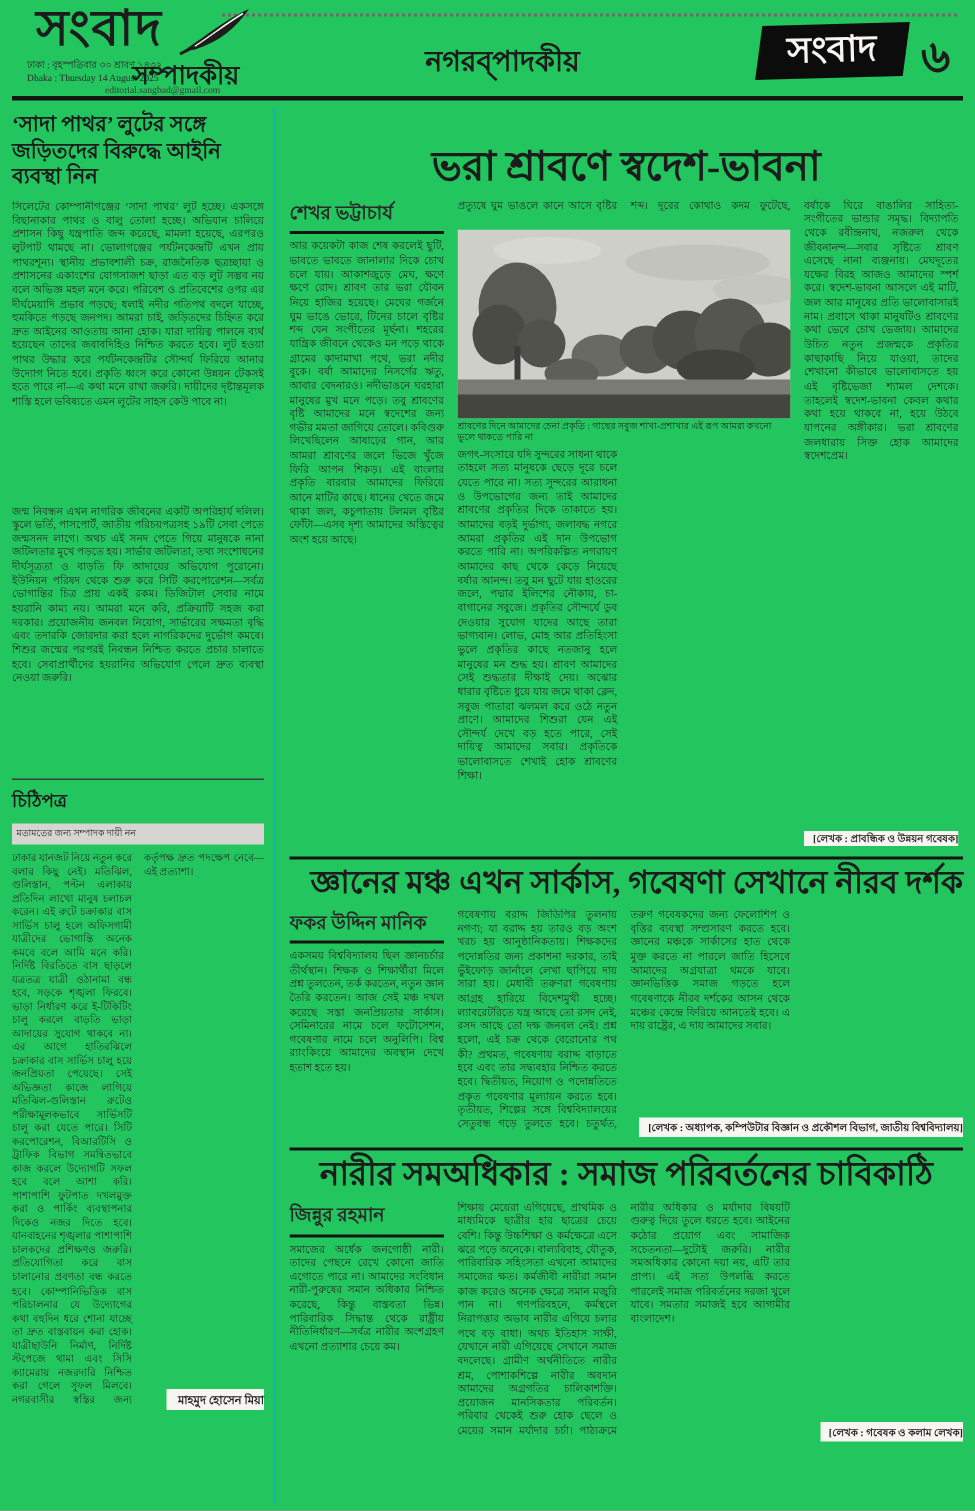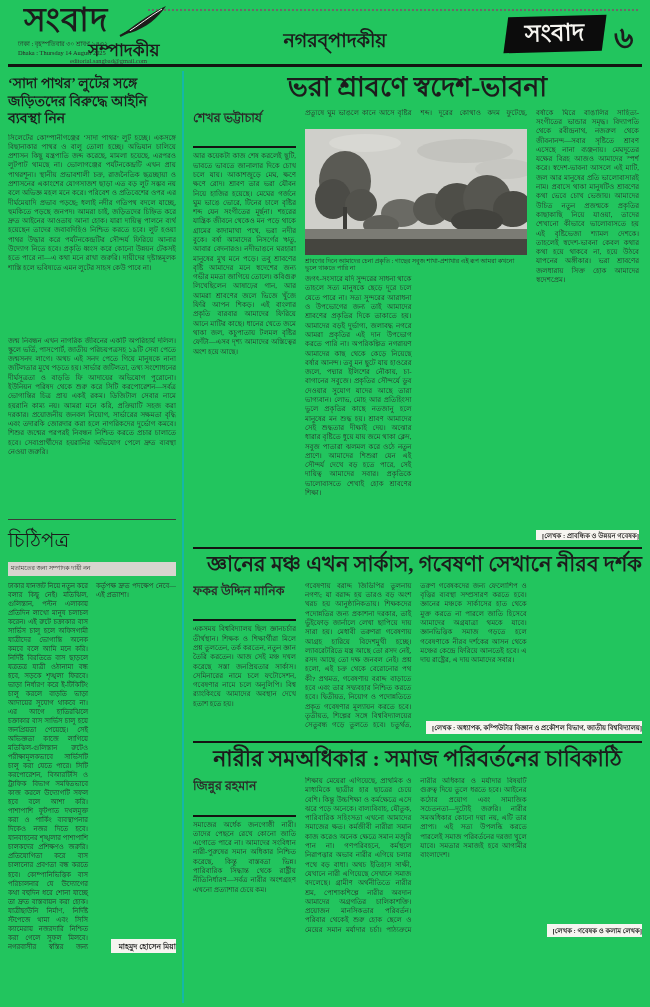--- a/index.html
+++ b/index.html
@@ -18,39 +18,39 @@
   .email{position:absolute;top:57px;left:70px;font-size:6.4px;color:#3a3a38;}
   .center-label{position:absolute;top:26px;left:235px;width:200px;text-align:center;font-size:19px;font-weight:bold;}
   .mast-box{position:absolute;top:16px;left:506px;width:98px;height:36px;background:#0c0c0c;
     transform:skewX(-9deg) rotate(-1.5deg);display:flex;align-items:center;justify-content:center;}
   .mast-box span{color:#f6f5f0;font-size:24px;font-weight:bold;transform:skewX(9deg);}
   .page-num{position:absolute;top:14px;left:614px;font-size:30px;font-weight:bold;}
   .thick-rule{position:absolute;top:64px;left:8px;right:8px;height:3px;background:#141412;}
   
   .content{position:absolute;top:71px;left:8px;right:8px;bottom:4px;display:flex;}
   .left-col{width:168px;padding-right:6px;border-right:2px solid #14b8a6;}
-  .main-col{flex:1;padding-left:9px;position:relative;}
+  .main-col{flex:1;padding-left:9px;position:relative;margin-top:24px;}
   
   .ed-title{font-size:14px;font-weight:bold;line-height:1.25;margin:4px 0 6px;}
   .smallbody{font-size:7px;line-height:1.33;text-align:justify;overflow:hidden;column-fill:auto;color:#2b2b29;}
   .ed-body-1{height:203px;}
   .ed-body-2{height:173px;}
   .letters{margin-top:9px;border-top:1.5px solid #3c3c38;padding-top:3px;}
-  .letters-heading{font-size:20px;font-weight:normal;margin:2px 0 4px;}
+  .letters-heading{font-size:12px;font-weight:bold;margin:2px 0 4px;}
   .letters-disclaimer{background:#d7d5cf;font-size:6.2px;padding:1.5px 3px;color:#2b2b29;}
   .letters-wrap{position:relative;margin-top:5px;}
   .letters-body{column-count:2;column-gap:8px;height:372px;font-size:6.8px;}
   .letter-title{font-weight:bold;font-size:8.4px;line-height:1.3;display:block;margin-bottom:3px;}
   .letter-sign{position:absolute;right:0;bottom:0;font-weight:bold;font-size:7.6px;background:#f6f5f0;padding:1px 0 0 8px;}
   
   .a-head{text-align:center;font-weight:bold;line-height:1.1;}
   .a1-head{font-size:27px;margin:2px 0 6px;}
   .a2-head{font-size:21px;margin:4px 0 6px;text-align:right;}
   .a3-head{font-size:22px;margin:4px 0 6px;}
-  .author-box{font-weight:bold;font-size:12.5px;border-bottom:2px solid #141412;padding:1px 0 20px;margin-bottom:4px;}
+  .author-box{font-weight:bold;font-size:12.5px;border-bottom:2px solid #141412;padding:1px 0 4px;margin-bottom:4px;}
   .a1-body{display:flex;gap:9px;height:431px;}
   .a1-col{width:103px;font-size:7px;line-height:1.33;text-align:justify;overflow:hidden;color:#2b2b29;}
   .a1-col4{position:relative;}
   .a1-mid{width:222px;}
   .mid-top{column-count:2;column-gap:9px;height:17px;overflow:hidden;font-size:7px;line-height:1.33;text-align:justify;column-fill:auto;color:#2b2b29;}
   .photo{margin:3px 0 2px;line-height:0;}
   .caption{font-size:6.2px;line-height:1.25;color:#2b2b29;margin-bottom:3px;}
   .mid-bottom{column-count:2;column-gap:9px;height:228px;overflow:hidden;font-size:7px;line-height:1.33;text-align:justify;column-fill:auto;color:#2b2b29;}
   .end-byline{position:absolute;right:0;bottom:0;font-weight:bold;font-size:6.8px;background:#f6f5f0;padding:1px 0 0 6px;}
   .section-rule{border:none;height:2px;background:#141412;margin:7px 0 4px;}

